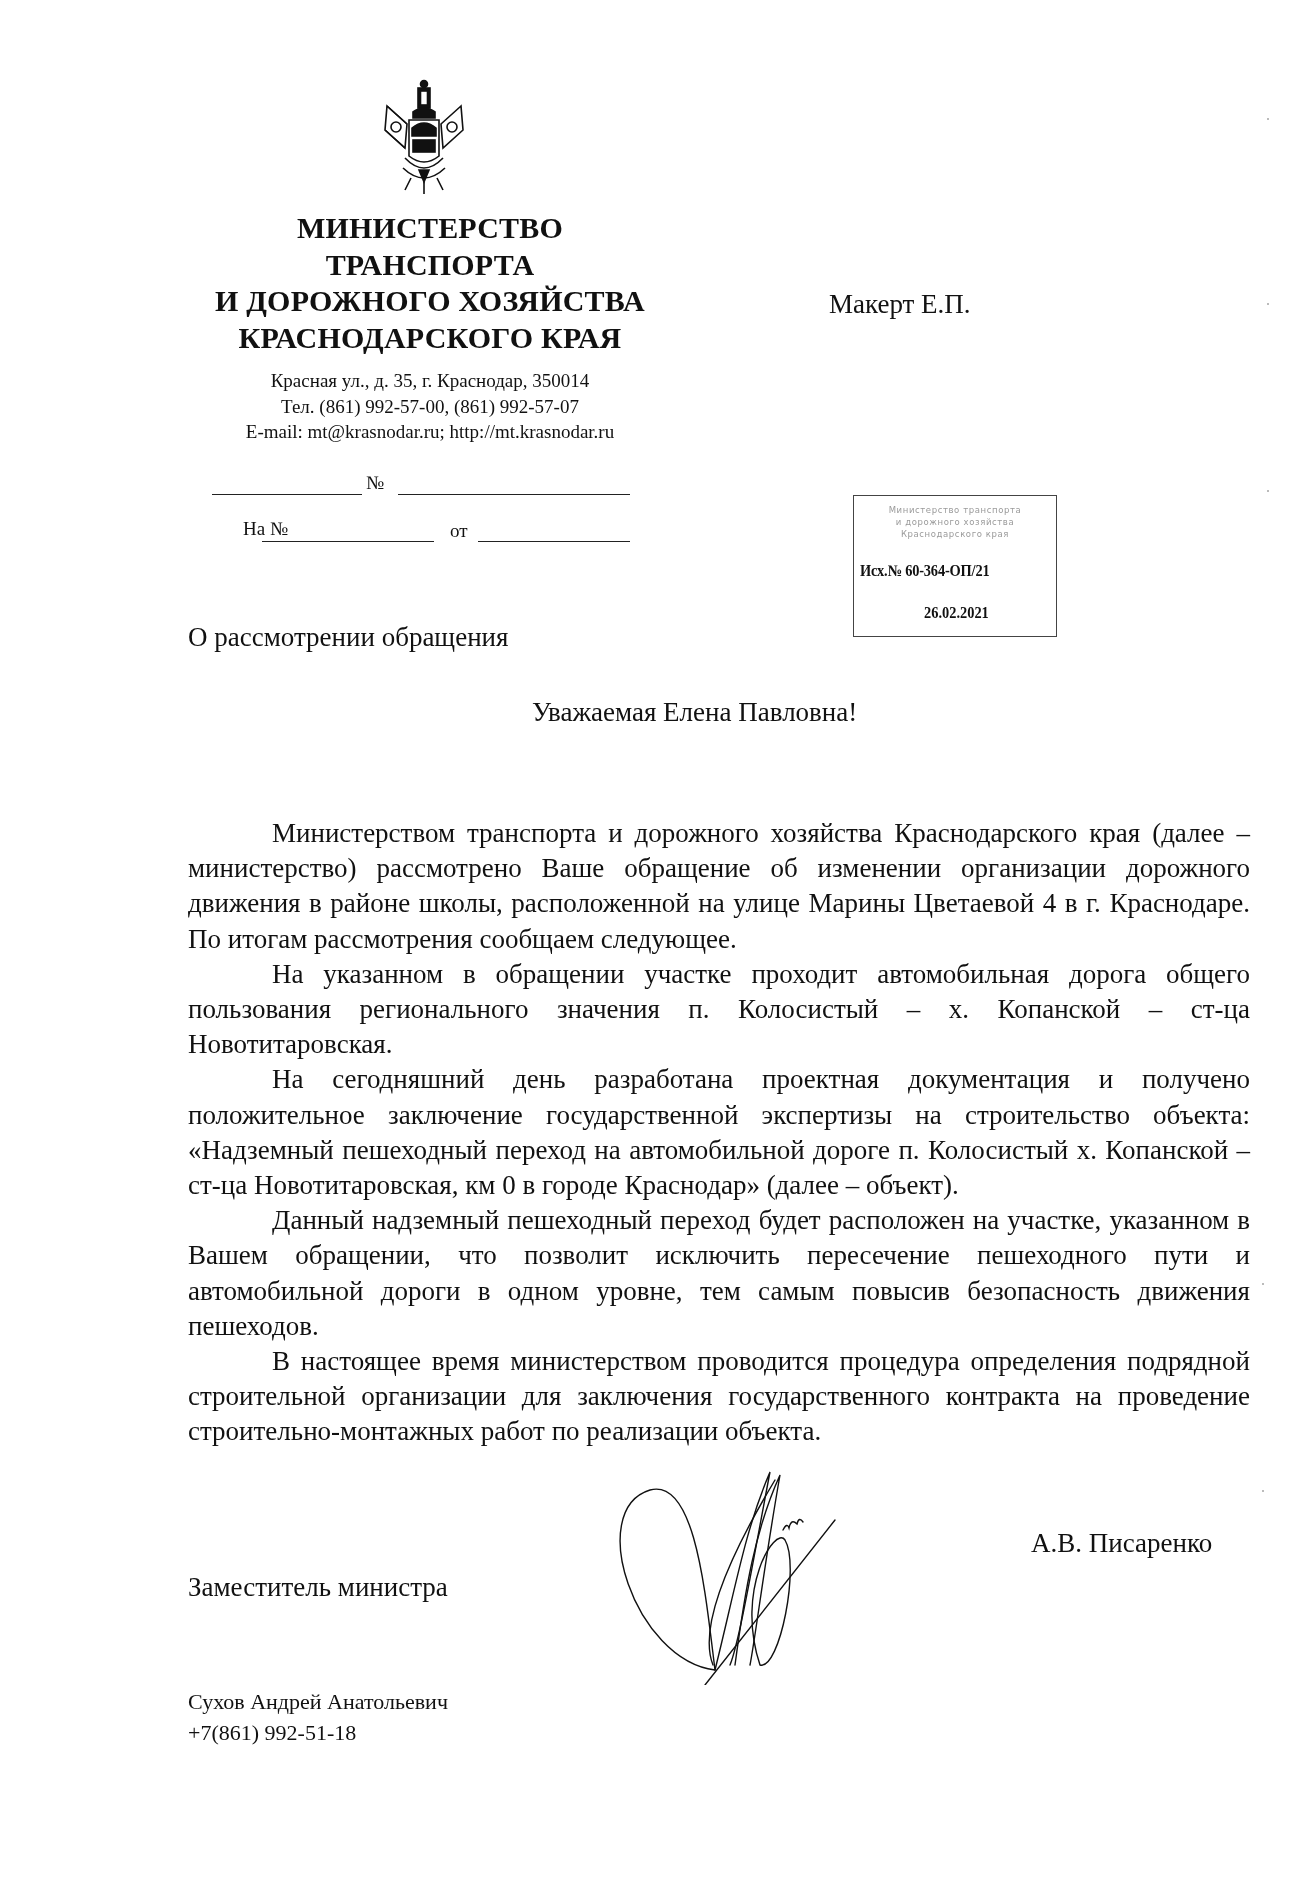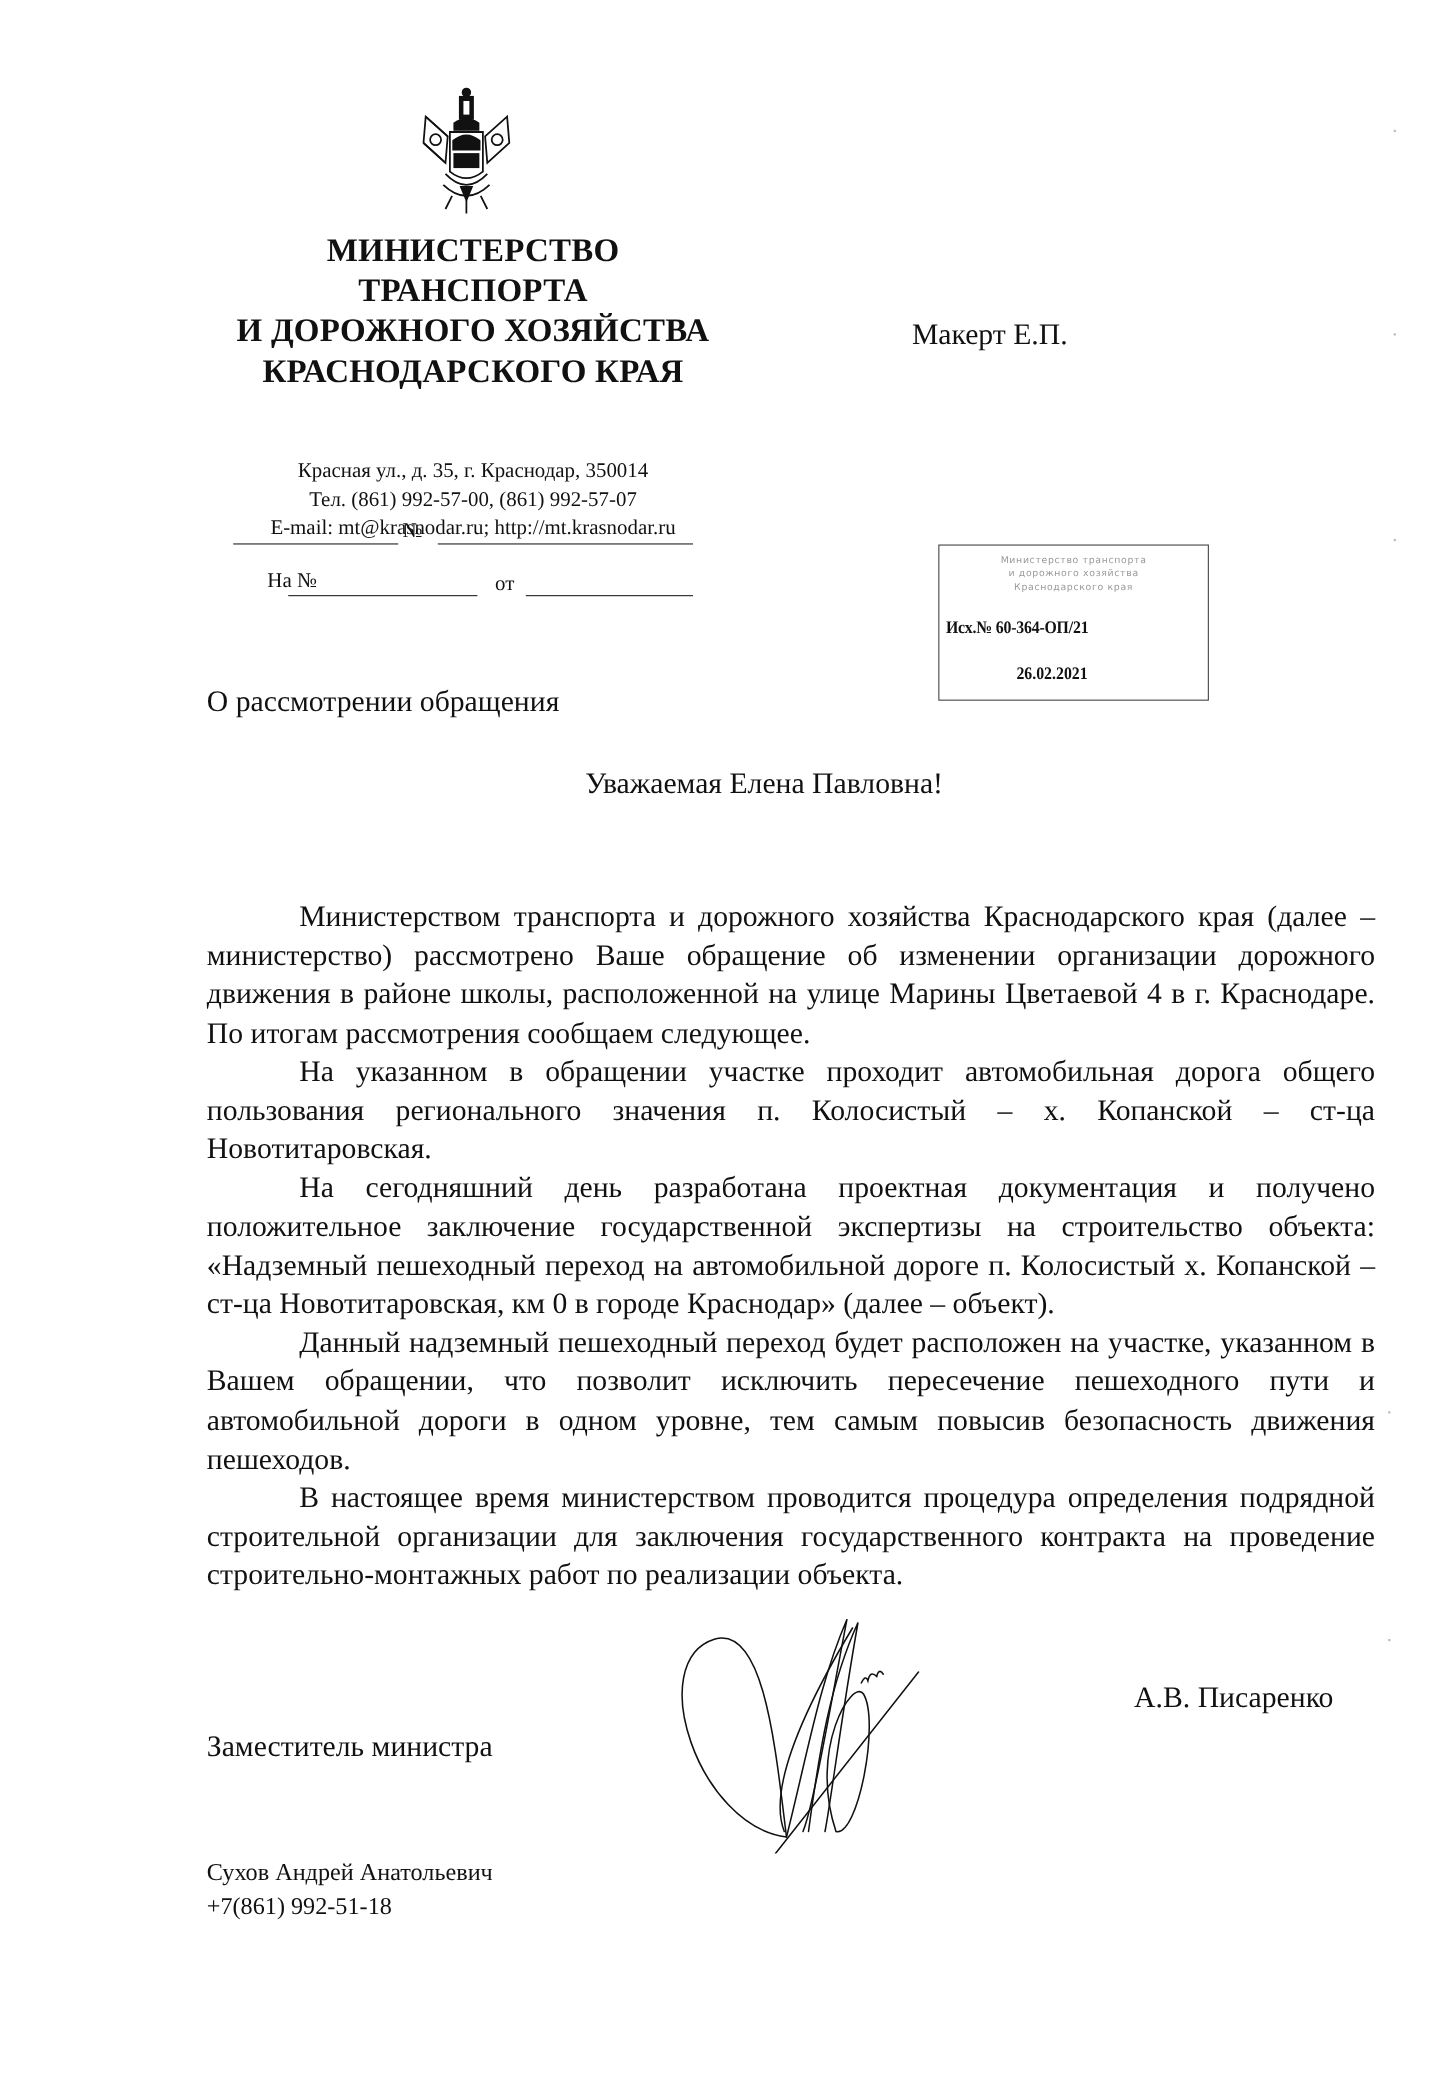--- a/index.html
+++ b/index.html
@@ -1,24 +1,24 @@
 <!DOCTYPE html>
 <html><head>
 <meta charset="utf-8">
 <style>
   html, body { margin: 0; padding: 0; background: #ffffff; }
   body { width: 1312px; height: 1900px; position: relative; overflow: hidden; color: #111; font-family: "Liberation Serif", "DejaVu Serif", serif; }
   .abs { position: absolute; }
   .crest { left: 383px; top: 78px; width: 82px; height: 118px; }
   .org { left: 180px; top: 210px; width: 500px; text-align: center; font-weight: bold; font-size: 30px; line-height: 36.5px; letter-spacing: 0.2px; }
-  .addr { left: 180px; top: 368px; width: 500px; text-align: center; font-size: 19px; line-height: 25.5px; margin-top: 48px; }
+  .addr { left: 180px; top: 368px; width: 500px; text-align: center; font-size: 19px; line-height: 25.5px; }
   .regline { font-size: 19px; }
   .uline { position: absolute; border-bottom: 1.3px solid #222; height: 0; }
   .recipient { left: 829px; top: 289px; font-size: 27px; }
-  .stamp { left: 853px; top: 495px; width: 246px; height: 142px; border: 1.3px solid #444; box-sizing: border-box; }
+  .stamp { left: 853px; top: 495px; width: 204px; height: 142px; border: 1.3px solid #444; box-sizing: border-box; }
   .stamp-head { position: absolute; left: 0; top: 8px; width: 100%; text-align: center; font-family: "DejaVu Sans", sans-serif; font-size: 8.5px; line-height: 12px; color: #9a9a9a; letter-spacing: 0.6px; }
   .stamp-num { position: absolute; left: 6px; top: 66px; font-weight: bold; font-size: 16px; letter-spacing: -0.2px; transform: scaleX(0.9); transform-origin: left; }
   .stamp-date { position: absolute; left: 70px; top: 108px; font-weight: bold; font-size: 16px; transform: scaleX(0.9); transform-origin: left; }
   .subject { left: 188px; top: 622px; font-size: 27px; }
   .greeting { left: 532px; top: 697px; font-size: 27px; }
   .body { left: 188px; top: 768px; width: 1062px; font-size: 27px; line-height: 35.2px; text-align: justify; margin-top: 48px; }
   .body p { margin: 0; text-indent: 84px; }
   .sig-title { left: 188px; top: 1528px; font-size: 27px; margin-top: 44px; }
   .sig-name { left: 1031px; top: 1528px; font-size: 27px; }
   .signature { left: 595px; top: 1470px; width: 280px; height: 215px; }

